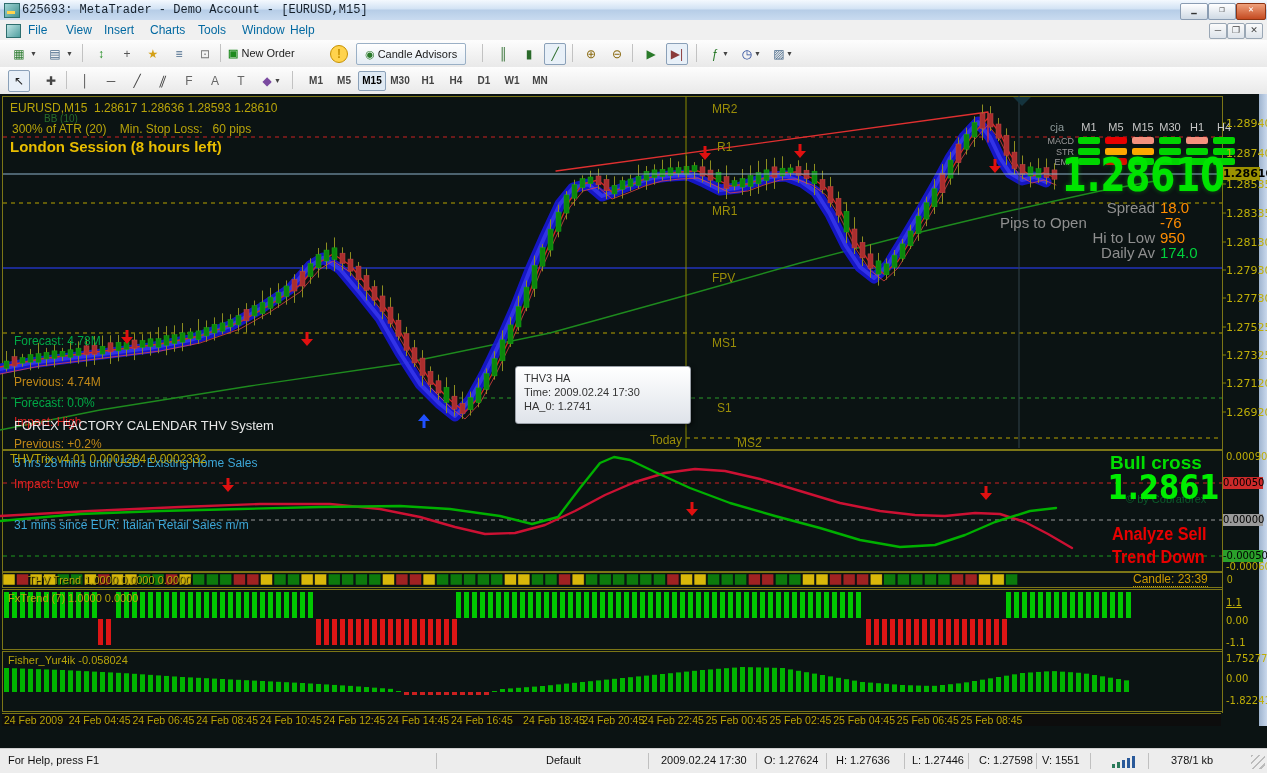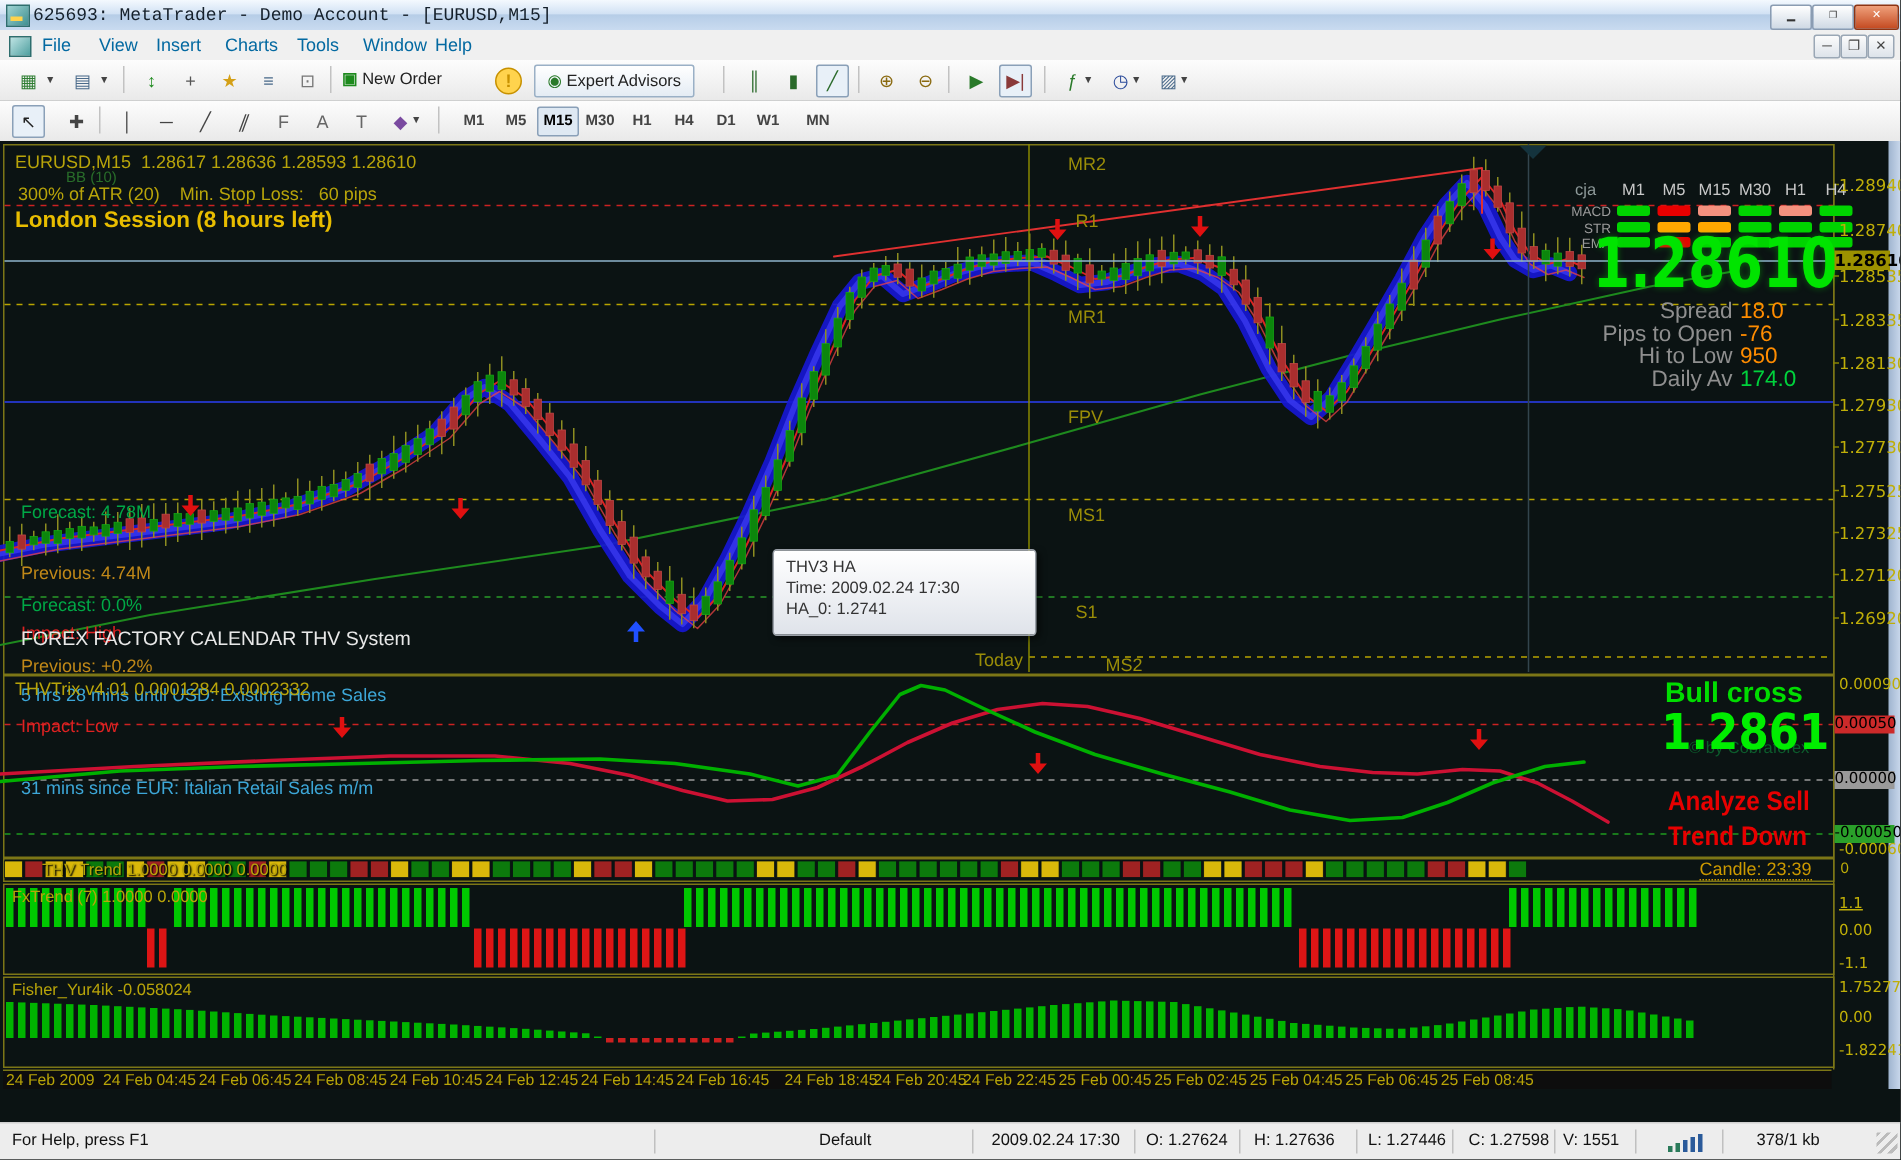--- a/index.html
+++ b/index.html
@@ -92,21 +92,21 @@
       <span class="drop" style="left: 66px;">▼</span>
       <span class="tsep" style="left: 82px;"></span>
       <span class="ticon" style="left: 90px; color: rgb(29, 138, 29);">↕</span>
       <span class="ticon" style="left: 116px; color: rgb(85, 85, 85);">+</span>
       <span class="ticon" style="left: 142px; color: rgb(212, 160, 23);">★</span>
       <span class="ticon" style="left: 168px; color: rgb(74, 106, 138);">≡</span>
       <span class="ticon" style="left: 194px; color: rgb(119, 119, 119);">⊡</span>
       <span class="tsep" style="left: 220px;"></span>
       <span class="tbtn" style="left: 228px;"><span style="color:#1d8a1d;font-weight:bold">▣ </span><span>New Order</span></span>
       <span class="ticon" style="left: 330px; color: rgb(199, 145, 0); border-radius: 50%; background: rgb(255, 211, 77); border: 1px solid rgb(199, 145, 0); width: 16px; height: 16px; line-height: 16px; top: 5px; font-weight: bold;">!</span>
-      <span class="tbtn" style="left: 356px; border: 1px solid rgb(154, 176, 198); border-radius: 2px; padding: 0px 8px; background: linear-gradient(rgb(255, 255, 255), rgb(228, 236, 244));"><span style="color:#2a7a2a">◉ </span><span>Expert Advisors</span></span>
+      <span class="tbtn" style="left: 356px; border: 1px solid rgb(154, 176, 198); border-radius: 2px; padding: 0px 8px; background: linear-gradient(rgb(255, 255, 255), rgb(228, 236, 244));"><span style="color:#2a7a2a">◉ </span><span>Candle Advisors</span></span>
       <span class="tsep" style="left: 482px;"></span>
       <span class="ticon" style="left: 492px; color: rgb(42, 106, 42);">║</span>
       <span class="ticon" style="left: 518px; color: rgb(42, 106, 42);">▮</span>
       <span class="ticon boxed" style="left: 544px; color: rgb(42, 106, 42);">╱</span>
       <span class="tsep" style="left: 572px;"></span>
       <span class="ticon" style="left: 580px; color: rgb(138, 106, 16);">⊕</span>
       <span class="ticon" style="left: 606px; color: rgb(138, 106, 16);">⊖</span>
       <span class="tsep" style="left: 632px;"></span>
       <span class="ticon" style="left: 640px; color: rgb(42, 122, 42);">▶</span>
       <span class="ticon boxed" style="left: 666px; color: rgb(138, 58, 58);">▶|</span>
@@ -133,21 +133,21 @@
       <span class="drop" style="left: 274px;">▼</span>
       <span class="tsep" style="left: 292px;"></span>
       <span class="tfbtn" style="left: 302px;">M1</span>
       <span class="tfbtn" style="left: 330px;">M5</span>
       <span class="tfbtn active" style="left: 358px;">M15</span>
       <span class="tfbtn" style="left: 386px;">M30</span>
       <span class="tfbtn" style="left: 414px;">H1</span>
       <span class="tfbtn" style="left: 442px;">H4</span>
       <span class="tfbtn" style="left: 470px;">D1</span>
       <span class="tfbtn" style="left: 498px;">W1</span>
-      <span class="tfbtn" style="left: 526px; text-align: right;">MN</span>
+      <span class="tfbtn" style="left: 526px;">MN</span>
     </div>
 
   <div class="abs" id="chart">
     <div class="pane" style="top:2px;height:352px"></div>
     <div class="pane" style="top:356px;height:120px"></div>
     <div class="pane" style="top:478px;height:14px"></div>
     <div class="pane" style="top:495px;height:59px"></div>
     <div class="pane" style="top:557px;height:59px"></div>
     <div class="pane" style="top:619px;height:12px;border:none;border-top:1px solid #7c7616;background:#0d0d0d"></div>
     <div class="vline-scale"></div>
@@ -881,21 +881,21 @@
         <div style="position: absolute; left: 1105px; top: 64px; width: 22px; height: 7px; border-radius: 2px; background: rgb(232, 0, 0);"></div>
         <div style="position: absolute; left: 1132px; top: 64px; width: 22px; height: 7px; border-radius: 2px; background: rgb(0, 212, 0);"></div>
         <div style="position: absolute; left: 1159px; top: 64px; width: 22px; height: 7px; border-radius: 2px; background: rgb(0, 212, 0);"></div>
         <div style="position: absolute; left: 1186px; top: 64px; width: 22px; height: 7px; border-radius: 2px; background: rgb(0, 212, 0);"></div>
         <div style="position: absolute; left: 1213px; top: 64px; width: 22px; height: 7px; border-radius: 2px; background: rgb(0, 212, 0);"></div>
       </div>
     <div class="ctext" style="left:1042px;top:54px;width:180px;text-align:center;font-size:46px;font-weight:bold;color:#00e400;font-family:'DejaVu Sans',sans-serif;transform:scaleX(.78);transform-origin:center;text-shadow:0 0 6px rgba(0,228,0,.4)">1.28610</div>
     <div id="panel-stats">
         <div style="position: absolute; left: 1000px; top: 105px; width: 155px; text-align: right; font-size: 15px; color: rgb(143, 143, 143);">Spread</div>
         <div style="position: absolute; left: 1160px; top: 105px; width: 60px; font-size: 15px; color: rgb(255, 140, 0);">18.0</div>
-        <div style="position: absolute; left: 1000px; top: 120px; width: 155px; text-align: right; font-size: 15px; color: rgb(143, 143, 143);">Pips to Open</div>
+        <div style="position: absolute; left: 1000px; top: 120px; width: 155px; font-size: 15px; color: rgb(143, 143, 143);">Pips to Open</div>
         <div style="position: absolute; left: 1160px; top: 120px; width: 60px; font-size: 15px; color: rgb(255, 140, 0);">-76</div>
         <div style="position: absolute; left: 1000px; top: 135px; width: 155px; text-align: right; font-size: 15px; color: rgb(143, 143, 143);">Hi to Low</div>
         <div style="position: absolute; left: 1160px; top: 135px; width: 60px; font-size: 15px; color: rgb(255, 140, 0);">950</div>
         <div style="position: absolute; left: 1000px; top: 150px; width: 155px; text-align: right; font-size: 15px; color: rgb(143, 143, 143);">Daily Av</div>
         <div style="position: absolute; left: 1160px; top: 150px; width: 60px; font-size: 15px; color: rgb(0, 210, 60);">174.0</div>
       </div>
 
     <div id="price-scale">
         <div class="tick" style="position: absolute; left: 1226px; top: 23px;">1.28940</div>
         <div class="tick" style="position: absolute; left: 1226px; top: 53px;">1.28740</div>

